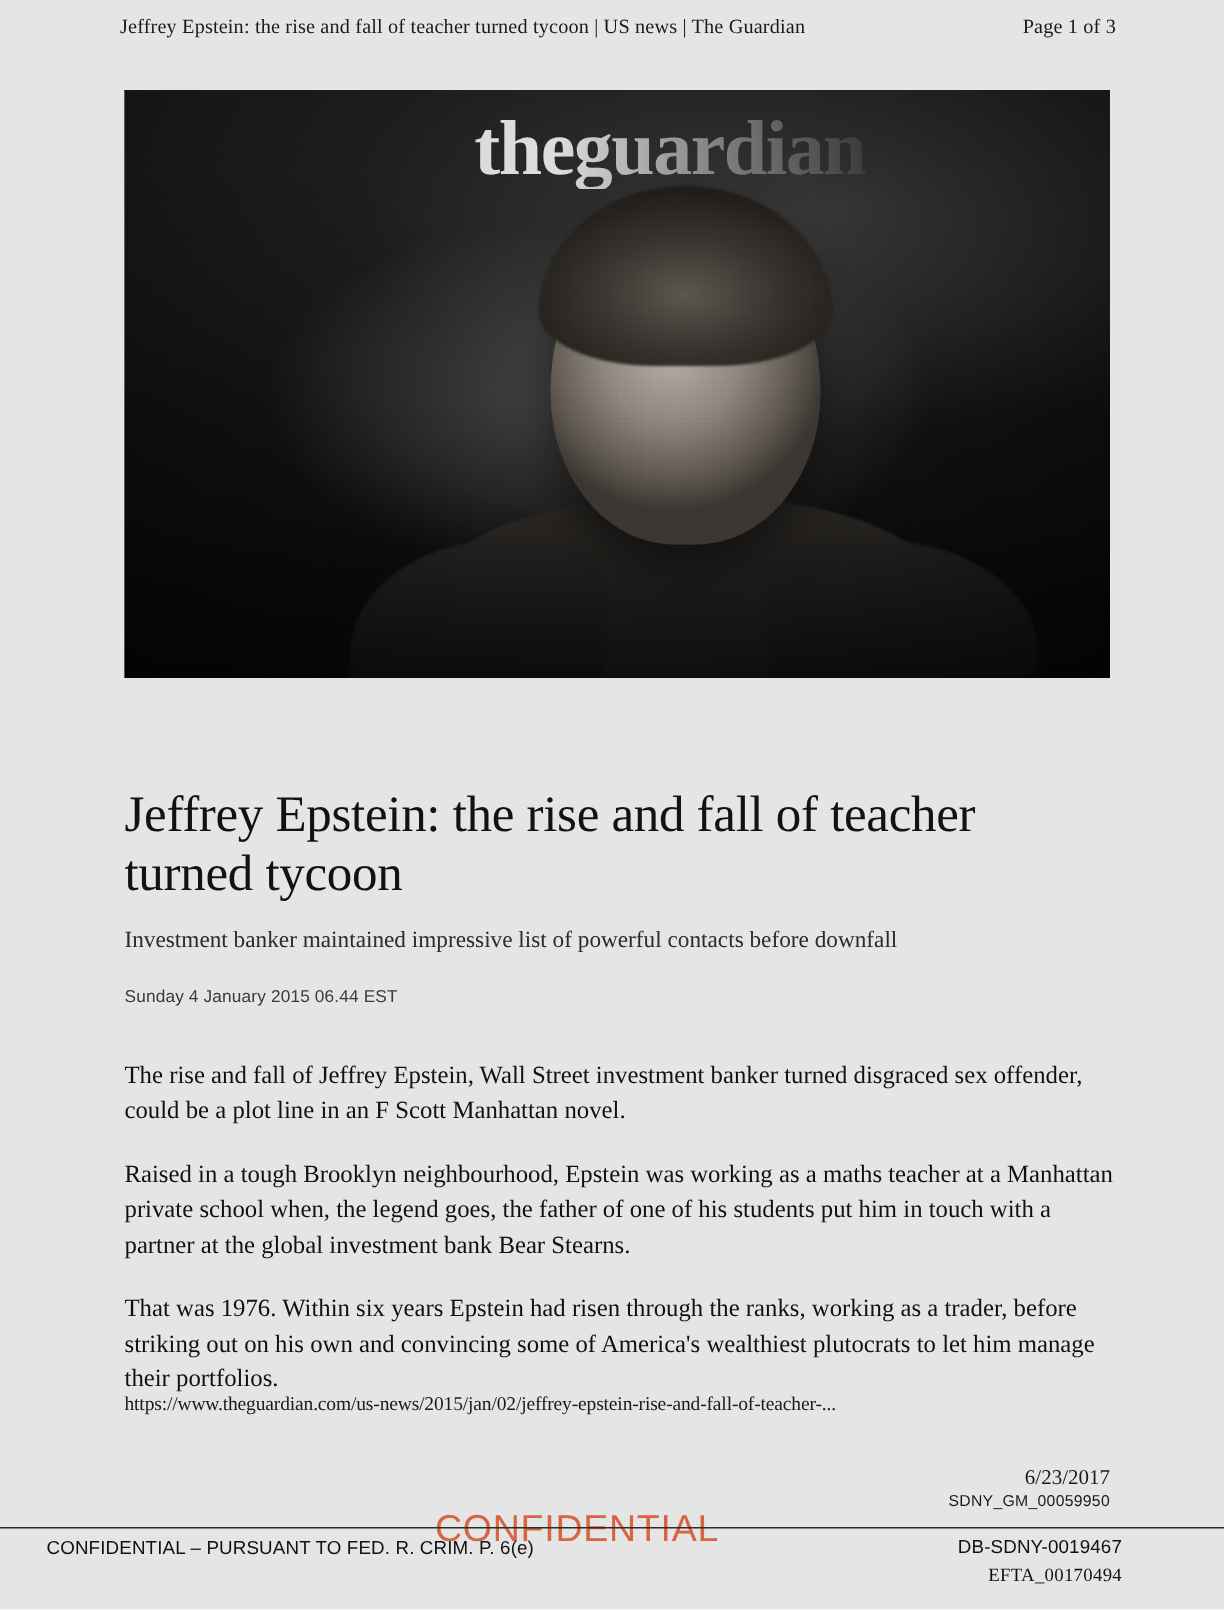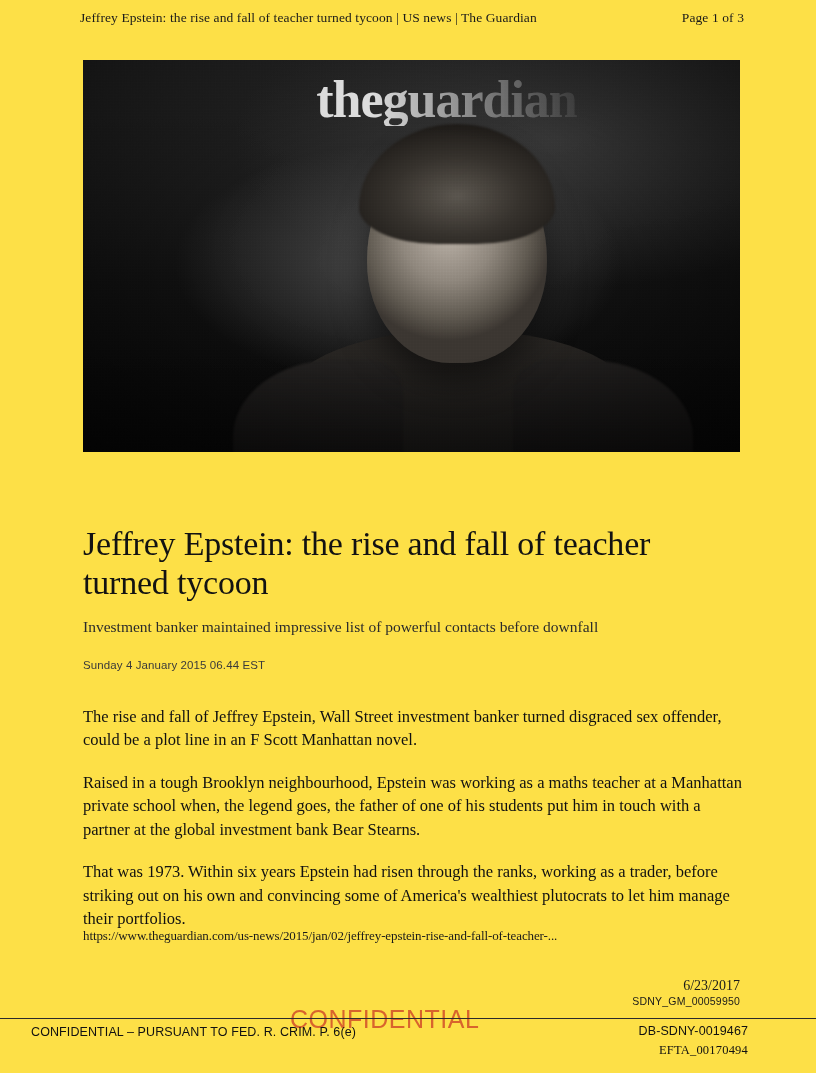--- a/index.html
+++ b/index.html
@@ -11,21 +11,21 @@
     width: 816px;
     height: 1073px;
     position: relative;
     font-family: "Liberation Serif", serif;
     color: #111;
     overflow: hidden;
   }
   .page {
     position: absolute;
     inset: 0;
-    background: #fde047;
+    background: #e5e5e5;
   }
 
   
   .doc-header {
     position: absolute;
     top: 10px;
     left: 80px;
     right: 72px;
     display: flex;
     justify-content: space-between;
@@ -285,21 +285,21 @@
     <div class="photo-vignette"></div>
     <div class="masthead">theguardian</div>
   </div>
 
   <div class="article">
     <h1 class="headline">Jeffrey Epstein: the rise and fall of teacher turned tycoon</h1>
     <div class="standfirst">Investment banker maintained impressive list of powerful contacts before downfall</div>
     <div class="dateline">Sunday 4 January 2015 06.44 EST</div>
     <p class="body-para">The rise and fall of Jeffrey Epstein, Wall Street investment banker turned disgraced sex offender, could be a plot line in an F Scott Manhattan novel.</p>
     <p class="body-para">Raised in a tough Brooklyn neighbourhood, Epstein was working as a maths teacher at a Manhattan private school when, the legend goes, the father of one of his students put him in touch with a partner at the global investment bank Bear Stearns.</p>
-    <p class="body-para">That was 1973. Within six years Epstein had risen through the ranks, working as a trader, before striking out on his own and convincing some of America's wealthiest plutocrats to let him manage their portfolios.</p>
+    <p class="body-para">That was 1976. Within six years Epstein had risen through the ranks, working as a trader, before striking out on his own and convincing some of America's wealthiest plutocrats to let him manage their portfolios.</p>
   </div>
 
   <div class="url-line">https://www.theguardian.com/us-news/2015/jan/02/jeffrey-epstein-rise-and-fall-of-teacher-...</div>
   <div class="footer-date">6/23/2017</div>
   <div class="bates-top">SDNY_GM_00059950</div>
   <div class="confidential-stamp">CONFIDENTIAL</div>
 
   <div class="footer-rule"></div>
   <div class="footer-left">CONFIDENTIAL – PURSUANT TO FED. R. CRIM. P. 6(e)</div>
   <div class="footer-right">DB-SDNY-0019467</div>

